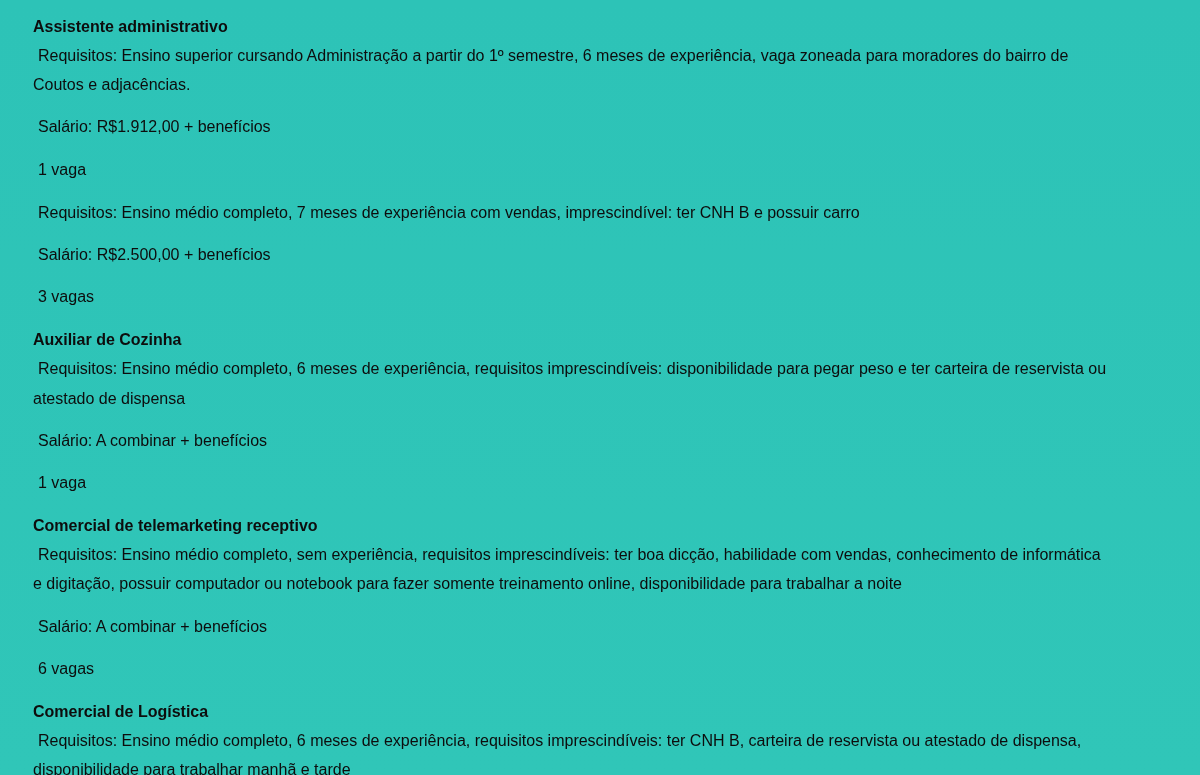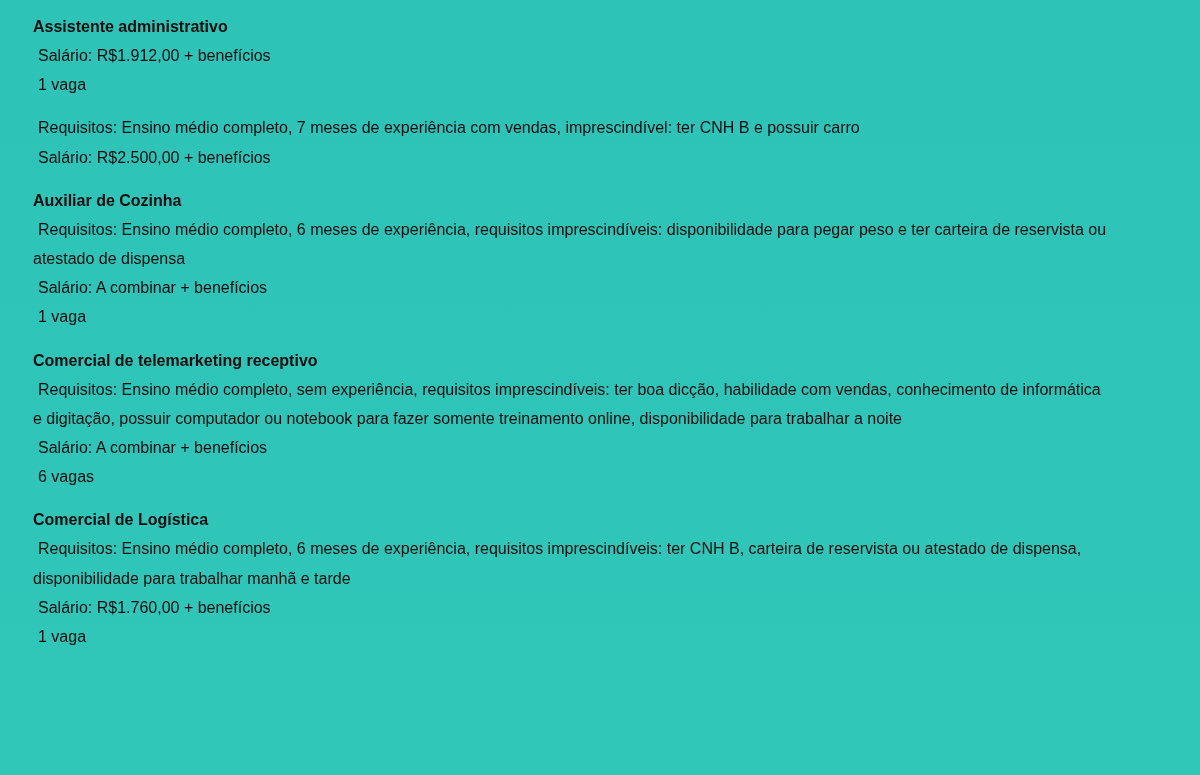--- a/index.html
+++ b/index.html
@@ -6,39 +6,41 @@
   body {
     width: 1200px; height: 775px; overflow: hidden;
     background: #2ec4b6;
     background: linear-gradient(180deg, #2dc3b7 0%, #30c6b8 100%);
     font-family: "Liberation Sans", sans-serif;
     color: #0d0d0d;
   }
   .content { position: absolute; left: 33px; top: 12px; width: 1150px; }
   .job { margin-bottom: 0; }
   .title { font-weight: bold; font-size: 16px; line-height: 29px; height: 29px; }
-  .line { font-size: 16px; line-height: 29.2px; padding-left: 5px; }
+  .line { font-size: 16px; line-height: 29.2px; padding-left: 5px; margin-top: 13px; }
   .req { font-size: 16px; line-height: 29.2px; text-indent: 5px; width: 1075px; }
   .gap { height: 14px; }
 </style>
 </head>
 <body>
 
 <div class="content">
 
   <div class="job">
     <div class="title">Assistente administrativo</div>
+    <div class="req">Requisitos: Ensino superior cursando Administração a partir do 1º semestre, 6 meses de experiência, vaga zoneada para moradores do bairro de Coutos e adjacências.</div>
     <div class="line">Salário: R$1.912,00 + benefícios</div>
     <div class="line">1 vaga</div>
   </div>
   <div class="gap"></div>
 
   <div class="job">
     <div class="req">Requisitos: Ensino médio completo, 7 meses de experiência com vendas, imprescindível: ter CNH B e possuir carro</div>
     <div class="line">Salário: R$2.500,00 + benefícios</div>
+    <div class="line">3 vagas</div>
   </div>
   <div class="gap"></div>
 
   <div class="job">
     <div class="title">Auxiliar de Cozinha</div>
     <div class="req">Requisitos: Ensino médio completo, 6 meses de experiência, requisitos imprescindíveis: disponibilidade para pegar peso e ter carteira de reservista ou atestado de dispensa</div>
     <div class="line">Salário: A combinar + benefícios</div>
     <div class="line">1 vaga</div>
   </div>
   <div class="gap"></div>

